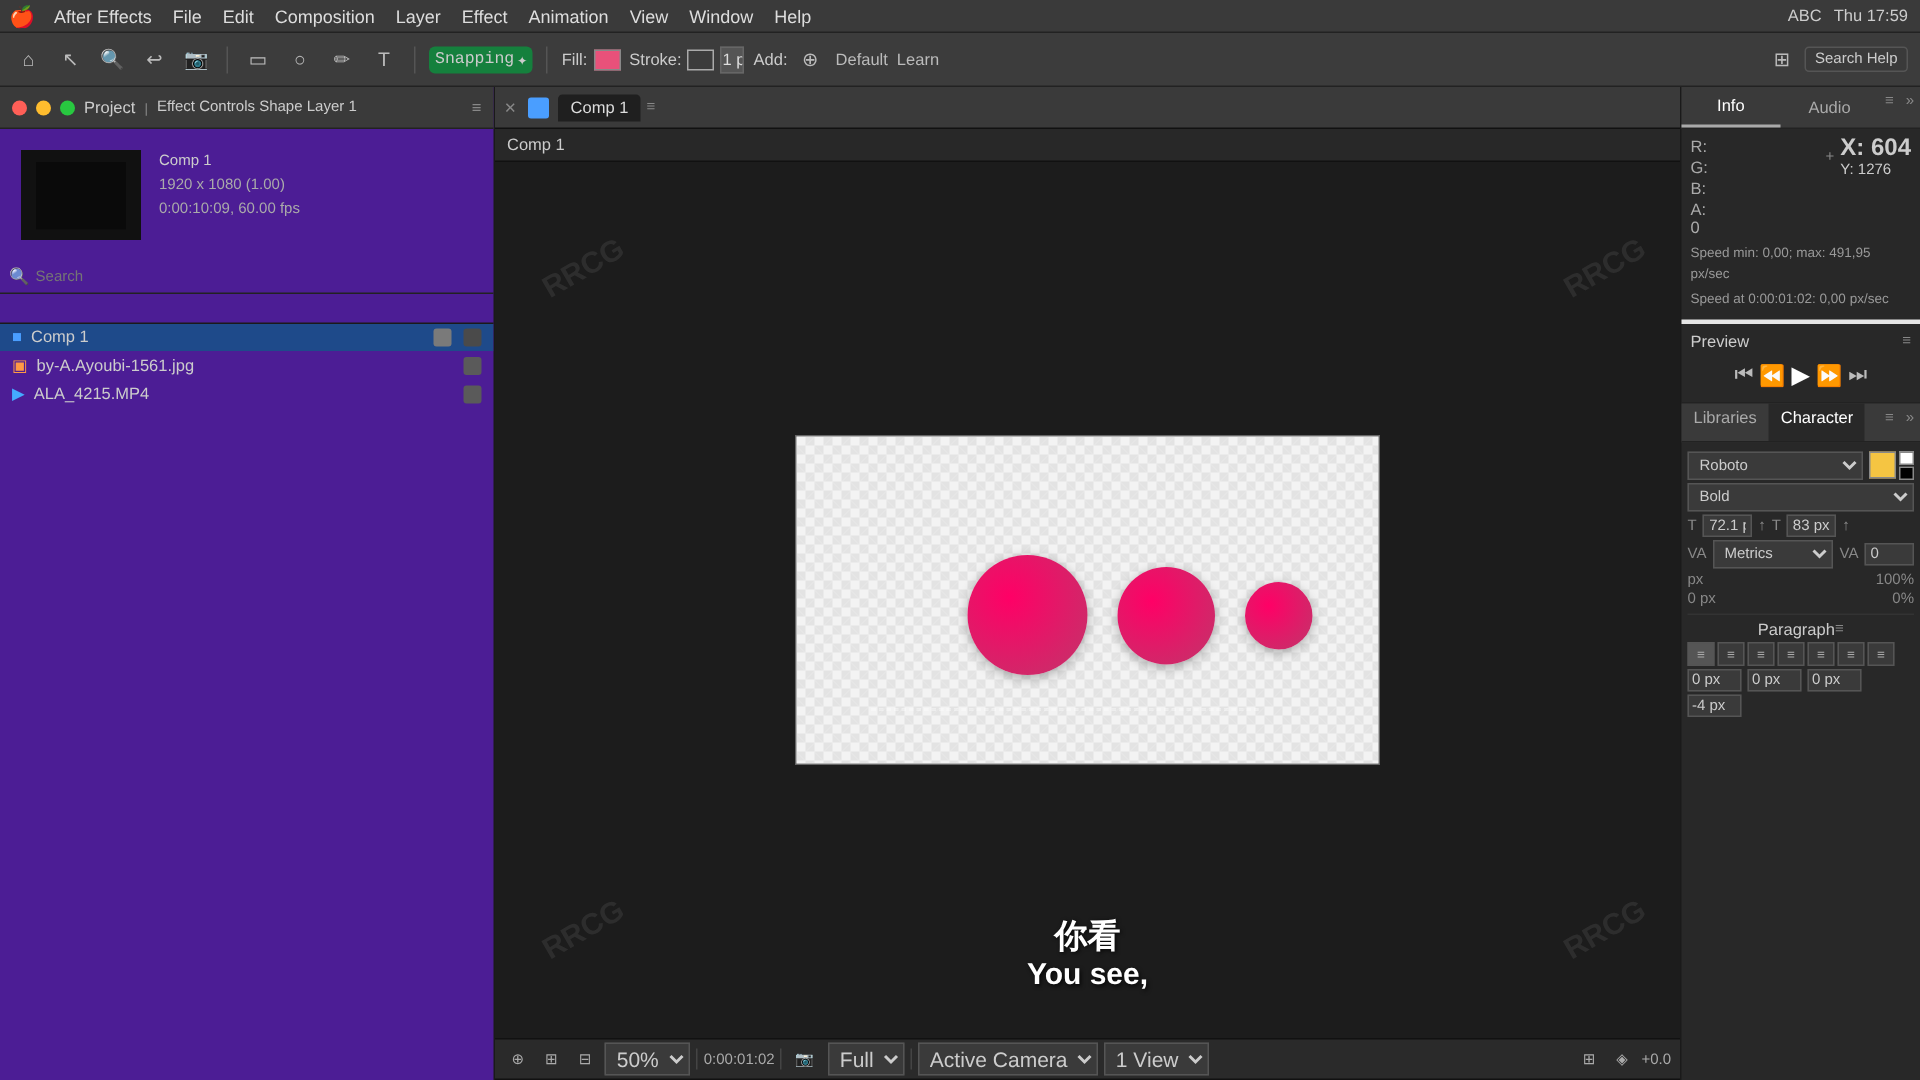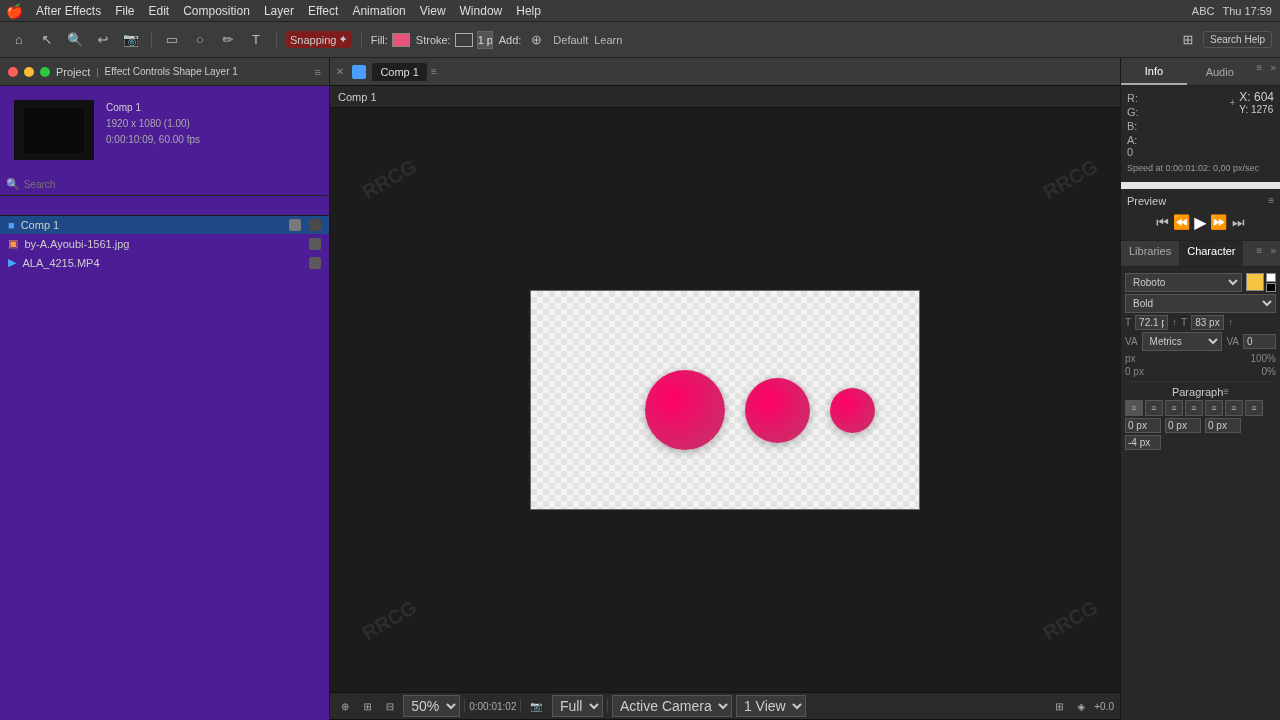--- a/index.html
+++ b/index.html
@@ -8,21 +8,21 @@
     
     .menubar { height: 22px; background: #3a3a3a; display: flex; align-items: center; padding: 0 8px; gap: 14px; border-bottom: 1px solid #222; }
     .menubar-apple { width: 14px; height: 14px; display: flex; align-items: center; justify-content: center; color: #ccc; font-size: 14px; }
     .menubar-item { color: #ddd; font-size: 12px; cursor: default; }
     .menubar-right { margin-left: auto; display: flex; align-items: center; gap: 8px; font-size: 11px; color: #ccc; }
 
     
     .toolbar { height: 36px; background: #3c3c3c; display: flex; align-items: center; padding: 0 8px; gap: 6px; border-bottom: 1px solid #222; }
     .toolbar-btn { width: 22px; height: 22px; display: flex; align-items: center; justify-content: center; color: #bbb; font-size: 13px; cursor: pointer; border-radius: 3px; }
     .toolbar-separator { width: 1px; height: 18px; background: #555; margin: 0 3px; }
-    .toolbar-group { display: flex; align-items: center; gap: 2px; background: #7f1d1d; border-radius: 4px; padding: 2px 4px; }
+    .toolbar-group { display: flex; align-items: center; gap: 2px; background: #15803d; border-radius: 4px; padding: 2px 4px; font-family: Liberation Mono, monospace; }
     .toolbar-label { font-size: 11px; color: #bbb; }
     .toolbar-fill { display: flex; align-items: center; gap: 4px; }
     .fill-box { width: 18px; height: 14px; background: #e8517a; border: 1px solid #888; }
     .stroke-box { width: 18px; height: 14px; background: transparent; border: 1px solid #aaa; }
     .toolbar-input { width: 35px; height: 18px; background: #555; border: 1px solid #666; color: #ddd; font-size: 11px; text-align: center; }
 
     
     .main-layout { display: flex; height: calc(720px - 58px); }
 
     
@@ -77,21 +77,21 @@
     .right-tab { flex: 1; display: flex; align-items: center; justify-content: center; font-size: 11px; color: #aaa; cursor: pointer; padding: 4px; }
     .right-tab.active { color: #fff; border-bottom: 2px solid #aaa; }
 
     
     .info-panel { padding: 4px 6px; }
     .info-row { display: flex; align-items: center; gap: 4px; margin: 2px 0; }
     .info-label { width: 14px; font-size: 11px; color: #aaa; }
     .speed-info { font-size: 9px; color: #999; line-height: 1.5; padding: 2px 0; }
 
     
-    .preview-panel { border-top: 7px solid #e5e5e5; padding: 4px; }
+    .preview-panel { border-top: 3px solid #e5e5e5; padding: 4px; }
     .preview-header { display: flex; align-items: center; justify-content: space-between; padding: 2px 2px; }
     .preview-controls { display: flex; align-items: center; justify-content: center; gap: 4px; padding: 4px; }
     .preview-btn { font-size: 14px; color: #bbb; cursor: pointer; }
 
     
     .char-panel { border-top: 1px solid #222; flex: 1; display: flex; flex-direction: column; }
     .char-tabs { display: flex; background: #3a3a3a; height: 26px; border-bottom: 1px solid #222; }
     .char-tab { padding: 4px 8px; font-size: 11px; color: #aaa; cursor: pointer; }
     .char-tab.active { color: #fff; background: #282828; }
     .char-content { padding: 4px; }
@@ -252,20 +252,24 @@
           <div class="circle-container">
             <div class="circle-large"></div>
             <div class="circle-medium"></div>
             <div class="circle-small"></div>
           </div>
 
           <div style="position:absolute;bottom:35px;left:50px;right:80px;height:1px;border:1px dashed #fff;opacity:0.4;"></div>
         </div>
       </div>
 
+      <div class="subtitle-overlay">
+        <div class="subtitle-zh">你看</div>
+        <div class="subtitle-en">You see,</div>
+      </div>
     </div>
 
     <div class="viewer-controls">
       <div class="viewer-btn">⊕</div>
       <div class="viewer-btn">⊞</div>
       <div class="viewer-btn">⊟</div>
       <select class="viewer-dropdown">
         <option>50%</option>
       </select>
       <div style="width:1px;height:14px;background:#444;"></div>
@@ -312,26 +316,27 @@
             <span class="info-label">B:</span>
           </div>
           <div class="info-row">
             <span class="info-label">A: 0</span>
           </div>
         </div>
         <div style="margin-left:auto;">
           <div style="display:flex;align-items:center;gap:4px;">
             <span style="font-size:10px;color:#888;">+</span>
             <div>
-              <div style="font-size:12px;color:#ccc;">X: 604</div>
+              <div style="font-size:16px;color:#ccc;font-weight:bold;">X: 604</div>
               <div style="font-size:10px;color:#ccc;">Y: 1276</div>
             </div>
           </div>
         </div>
       </div>
+      <div class="speed-info">Speed min: 0,00; max: 491,95 px/sec</div>
       <div class="speed-info">Speed at 0:00:01:02: 0,00 px/sec</div>
     </div>
 
     <div class="preview-panel">
       <div class="preview-header">
         <span style="font-size:11px;color:#ccc;">Preview</span>
         <span style="font-size:10px;color:#888;cursor:pointer;">≡</span>
       </div>
       <div class="preview-controls">
         <span class="preview-btn">⏮</span>

